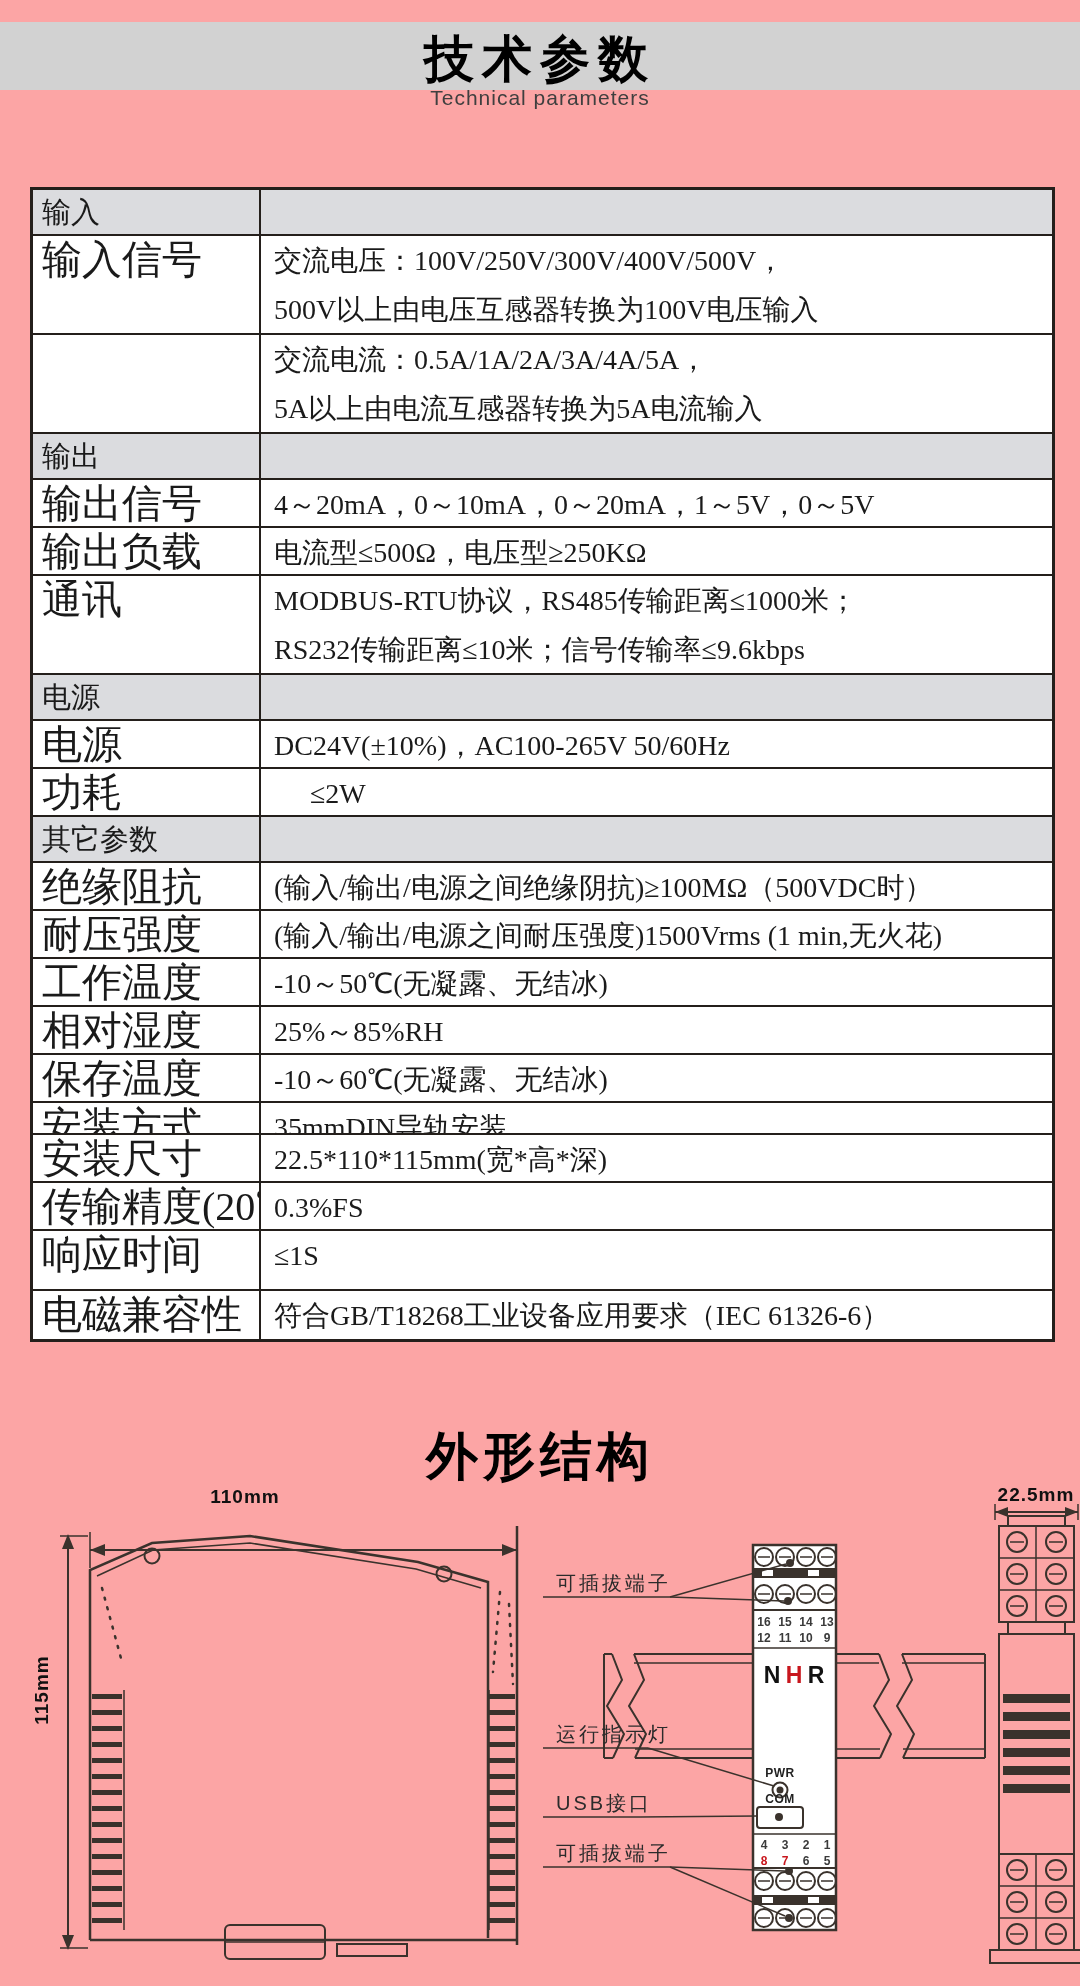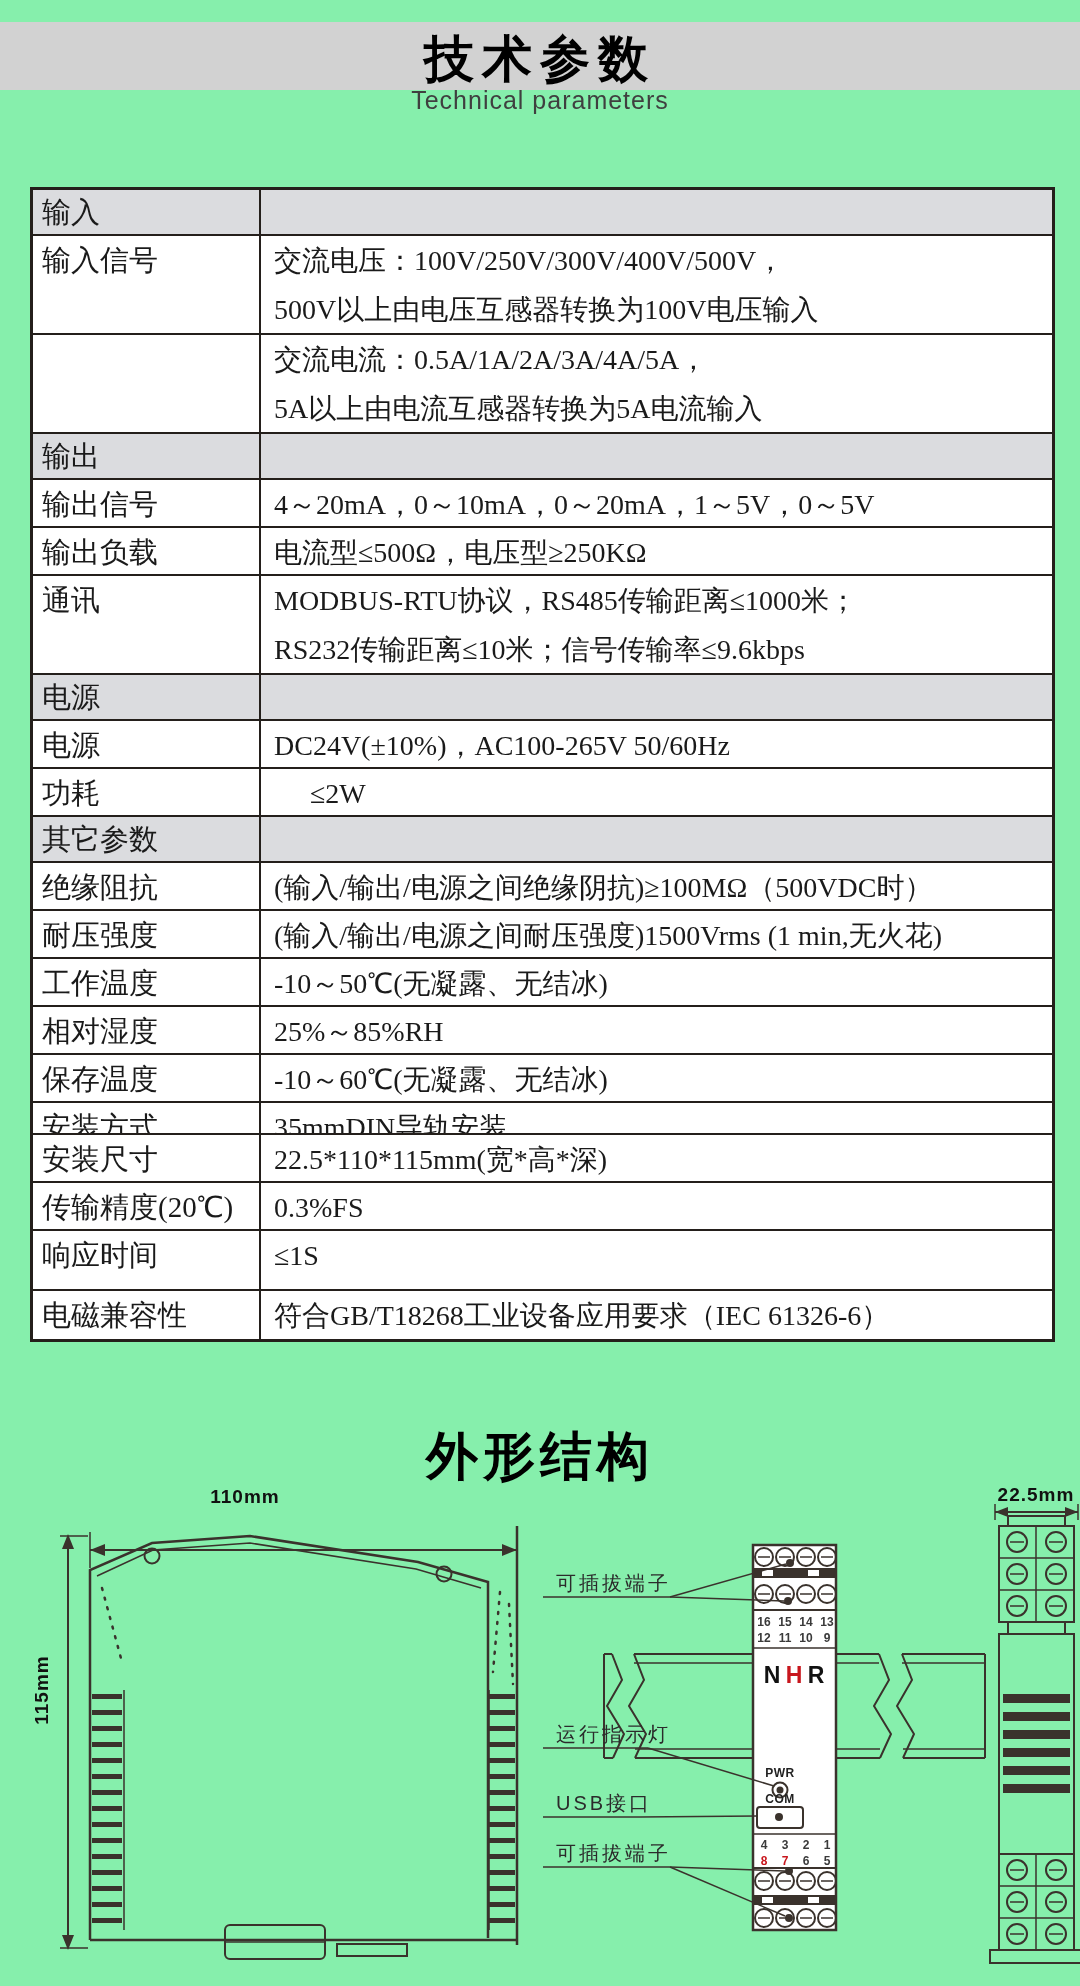--- a/index.html
+++ b/index.html
@@ -1,33 +1,33 @@
 <!DOCTYPE html>
 <html style="--accent: #c8161d; --line: #3a322c;"><head>
 <meta charset="utf-8">
 <style>
   :root{ --line:#3a322c; --accent:#c8161d; --tborder:#241f1b; }
   html,body{margin:0;padding:0;background:#ffffff;}
-  .page{position:relative;width:1080px;height:1986px;background:#86efac;overflow:hidden;
+  .page{position:relative;width:1080px;height:1986px;background:#fca5a5;overflow:hidden;
         font-family:"Liberation Serif",serif;color:#1a1a1a;}
   
   .band{position:absolute;left:0;top:22px;width:100%;height:68px;background:#d2d2d2;}
   .page-title{position:absolute;left:0;top:32px;width:100%;text-align:center;
       font-family:"Liberation Sans",sans-serif;font-weight:bold;font-size:50px;
       letter-spacing:8px;line-height:1.1;color:#000;}
   .page-subtitle{position:absolute;left:0;top:86px;width:100%;text-align:center;
-      font-family:"Liberation Sans",sans-serif;font-size:25px;color:#3f3f3f;letter-spacing:1px;}
+      font-family:"Liberation Sans",sans-serif;font-size:21px;color:#3f3f3f;letter-spacing:1px;}
   
   .spec-table{position:absolute;left:30px;top:187px;width:1025px;border:3px solid var(--tborder);
       box-sizing:border-box;background:#fff;}
   .trow{display:flex;border-bottom:2px solid var(--tborder);box-sizing:border-box;}
   .trow:last-child{border-bottom:none;}
   .trow.section{background:#dbdcdf;}
   .tlabel{width:228px;flex:0 0 228px;border-right:2px solid var(--tborder);box-sizing:border-box;
-      padding-left:9px;font-size:29px;line-height:48px;white-space:nowrap;overflow:hidden;}
+      padding-left:9px;font-size:40px;line-height:48px;white-space:nowrap;overflow:hidden;}
   .section .tlabel{line-height:45px;font-size:29px;}
   .tvalue{flex:1;padding-left:13px;font-size:28px;box-sizing:border-box;overflow:hidden;}
   .vline{line-height:49px;white-space:nowrap;}
   
   .outline-title{position:absolute;left:0;top:1422px;width:100%;text-align:center;
       font-family:"Liberation Sans",sans-serif;font-weight:bold;font-size:52px;letter-spacing:5px;color:#000;}
   svg#drawing{position:absolute;left:0;top:1480px;}
   svg .ln{stroke:var(--line);stroke-width:2;fill:none;}
   svg .ln25{stroke:var(--line);stroke-width:2.5;fill:none;}
   svg .ln15{stroke:var(--line);stroke-width:1.5;fill:none;}

